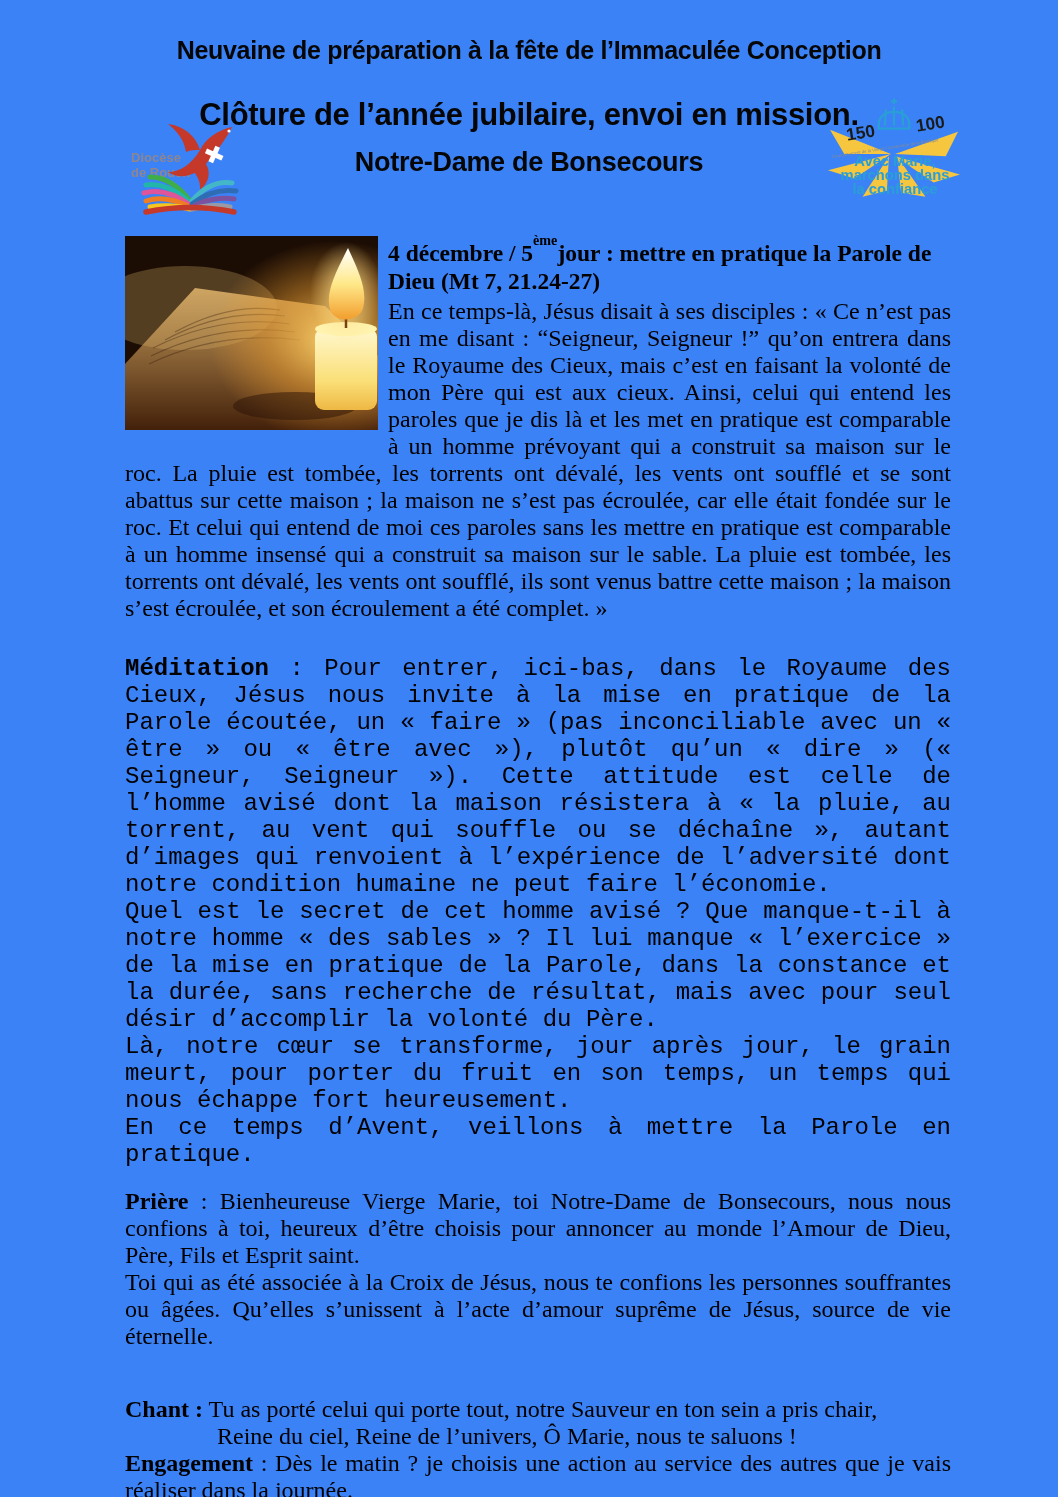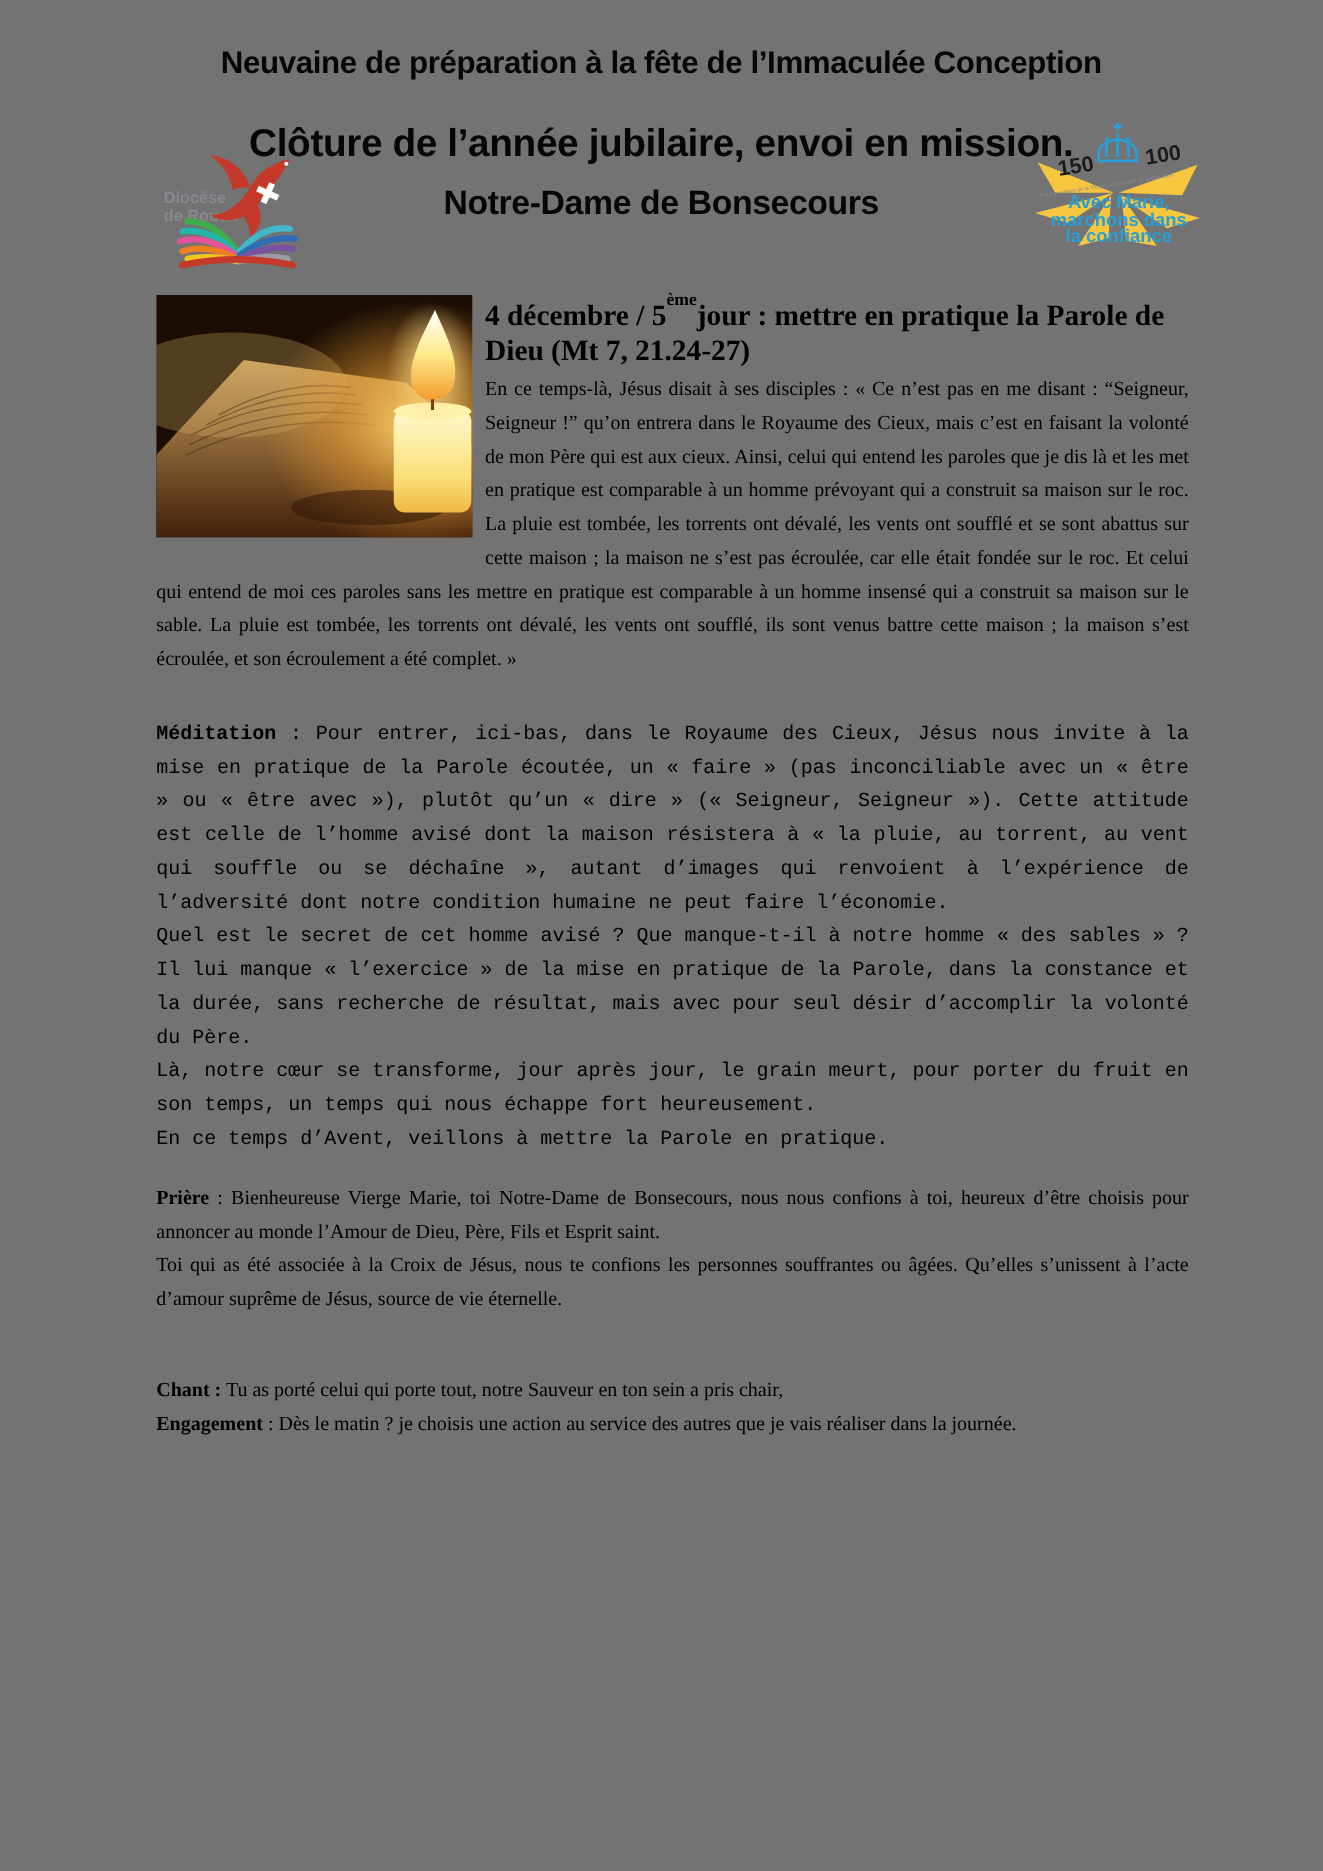--- a/index.html
+++ b/index.html
@@ -1,36 +1,36 @@
 <!DOCTYPE html>
 <html><head>
 <meta charset="utf-8">
 <style>
   html,body { margin:0; padding:0; background:#ffffff; }
   .page {
-    position:relative; width:1058px; height:1497px; background:#737373;
+    position:relative; width:1058px; height:1497px; background:#3b82f6;
     font-family:"Liberation Serif", serif; color:#000; overflow:hidden;
   }
   .title-line {
     position:absolute; left:0; width:100%; text-align:center;
     font-family:"Liberation Sans", sans-serif; font-weight:700; color:#060606;
     letter-spacing:-0.3px;
   }
   .t1 { top:36px;  font-size:25px; }
   .t2 { top:97px;  font-size:31px; }
   .t3 { top:147px; font-size:27px; }
   .logo-left  { position:absolute; left:126px; top:114px; width:130px; height:102px; }
   .logo-right { position:absolute; left:828px; top:95px;  width:132px; height:104px; }
   .content { position:absolute; left:125px; top:233px; width:826px; }
   .candle { float:left; width:253px; height:194px; margin:3px 10px 6px 0; }
   .gospel-heading {
     font-size:23.5px; line-height:28px; font-weight:700; margin:0 0 3px 0;padding-left:32px;
   }
   .gospel-heading sup { font-size:0.6em; position:relative; top:-0.5em; }
-  .body-text { font-size:16px; line-height:27px; text-align:justify; margin:0; }
+  .body-text { font-size:24px; line-height:27px; text-align:justify; margin:0; }
   .body-text strong { font-weight:700; }
   section.meditation  { margin-top:33px;font-family:Liberation Mono, monospace; }
   section.priere      { margin-top:20px; }
   section.chant       { margin-top:46px; }
   section.engagement  { }
   .chant .body-text { text-align:left; }
   .chant-l2 { padding-left:92px; }
   svg text { font-family:"Liberation Sans", sans-serif; }
 </style>
 </head>
@@ -157,20 +157,21 @@
       <p class="body-text">En ce temps d’Avent, veillons à mettre la Parole en pratique.</p>
     </section>
 
     <section class="priere">
       <p class="body-text"><strong>Prière</strong><span> : Bienheureuse Vierge Marie, toi Notre-Dame de Bonsecours, nous nous confions à toi, heureux d’être choisis pour annoncer au monde l’Amour de Dieu, Père, Fils et Esprit saint.</span></p>
       <p class="body-text">Toi qui as été associée à la Croix de Jésus, nous te confions les personnes souffrantes ou âgées. Qu’elles s’unissent à l’acte d’amour suprême de Jésus, source de vie éternelle.</p>
     </section>
 
     <section class="chant">
       <p class="body-text chant-l1"><strong>Chant :</strong><span> Tu as porté celui qui porte tout, notre Sauveur en ton sein a pris chair,</span></p>
+      <p class="body-text chant-l2">Reine du ciel, Reine de l’univers, Ô Marie, nous te saluons !</p>
     </section>
 
     <section class="engagement">
       <p class="body-text"><strong>Engagement</strong><span> : Dès le matin ? je choisis une action au service des autres que je vais réaliser dans la journée.</span></p>
     </section>
 
   </div>
 </div>
 
 </body></html>

